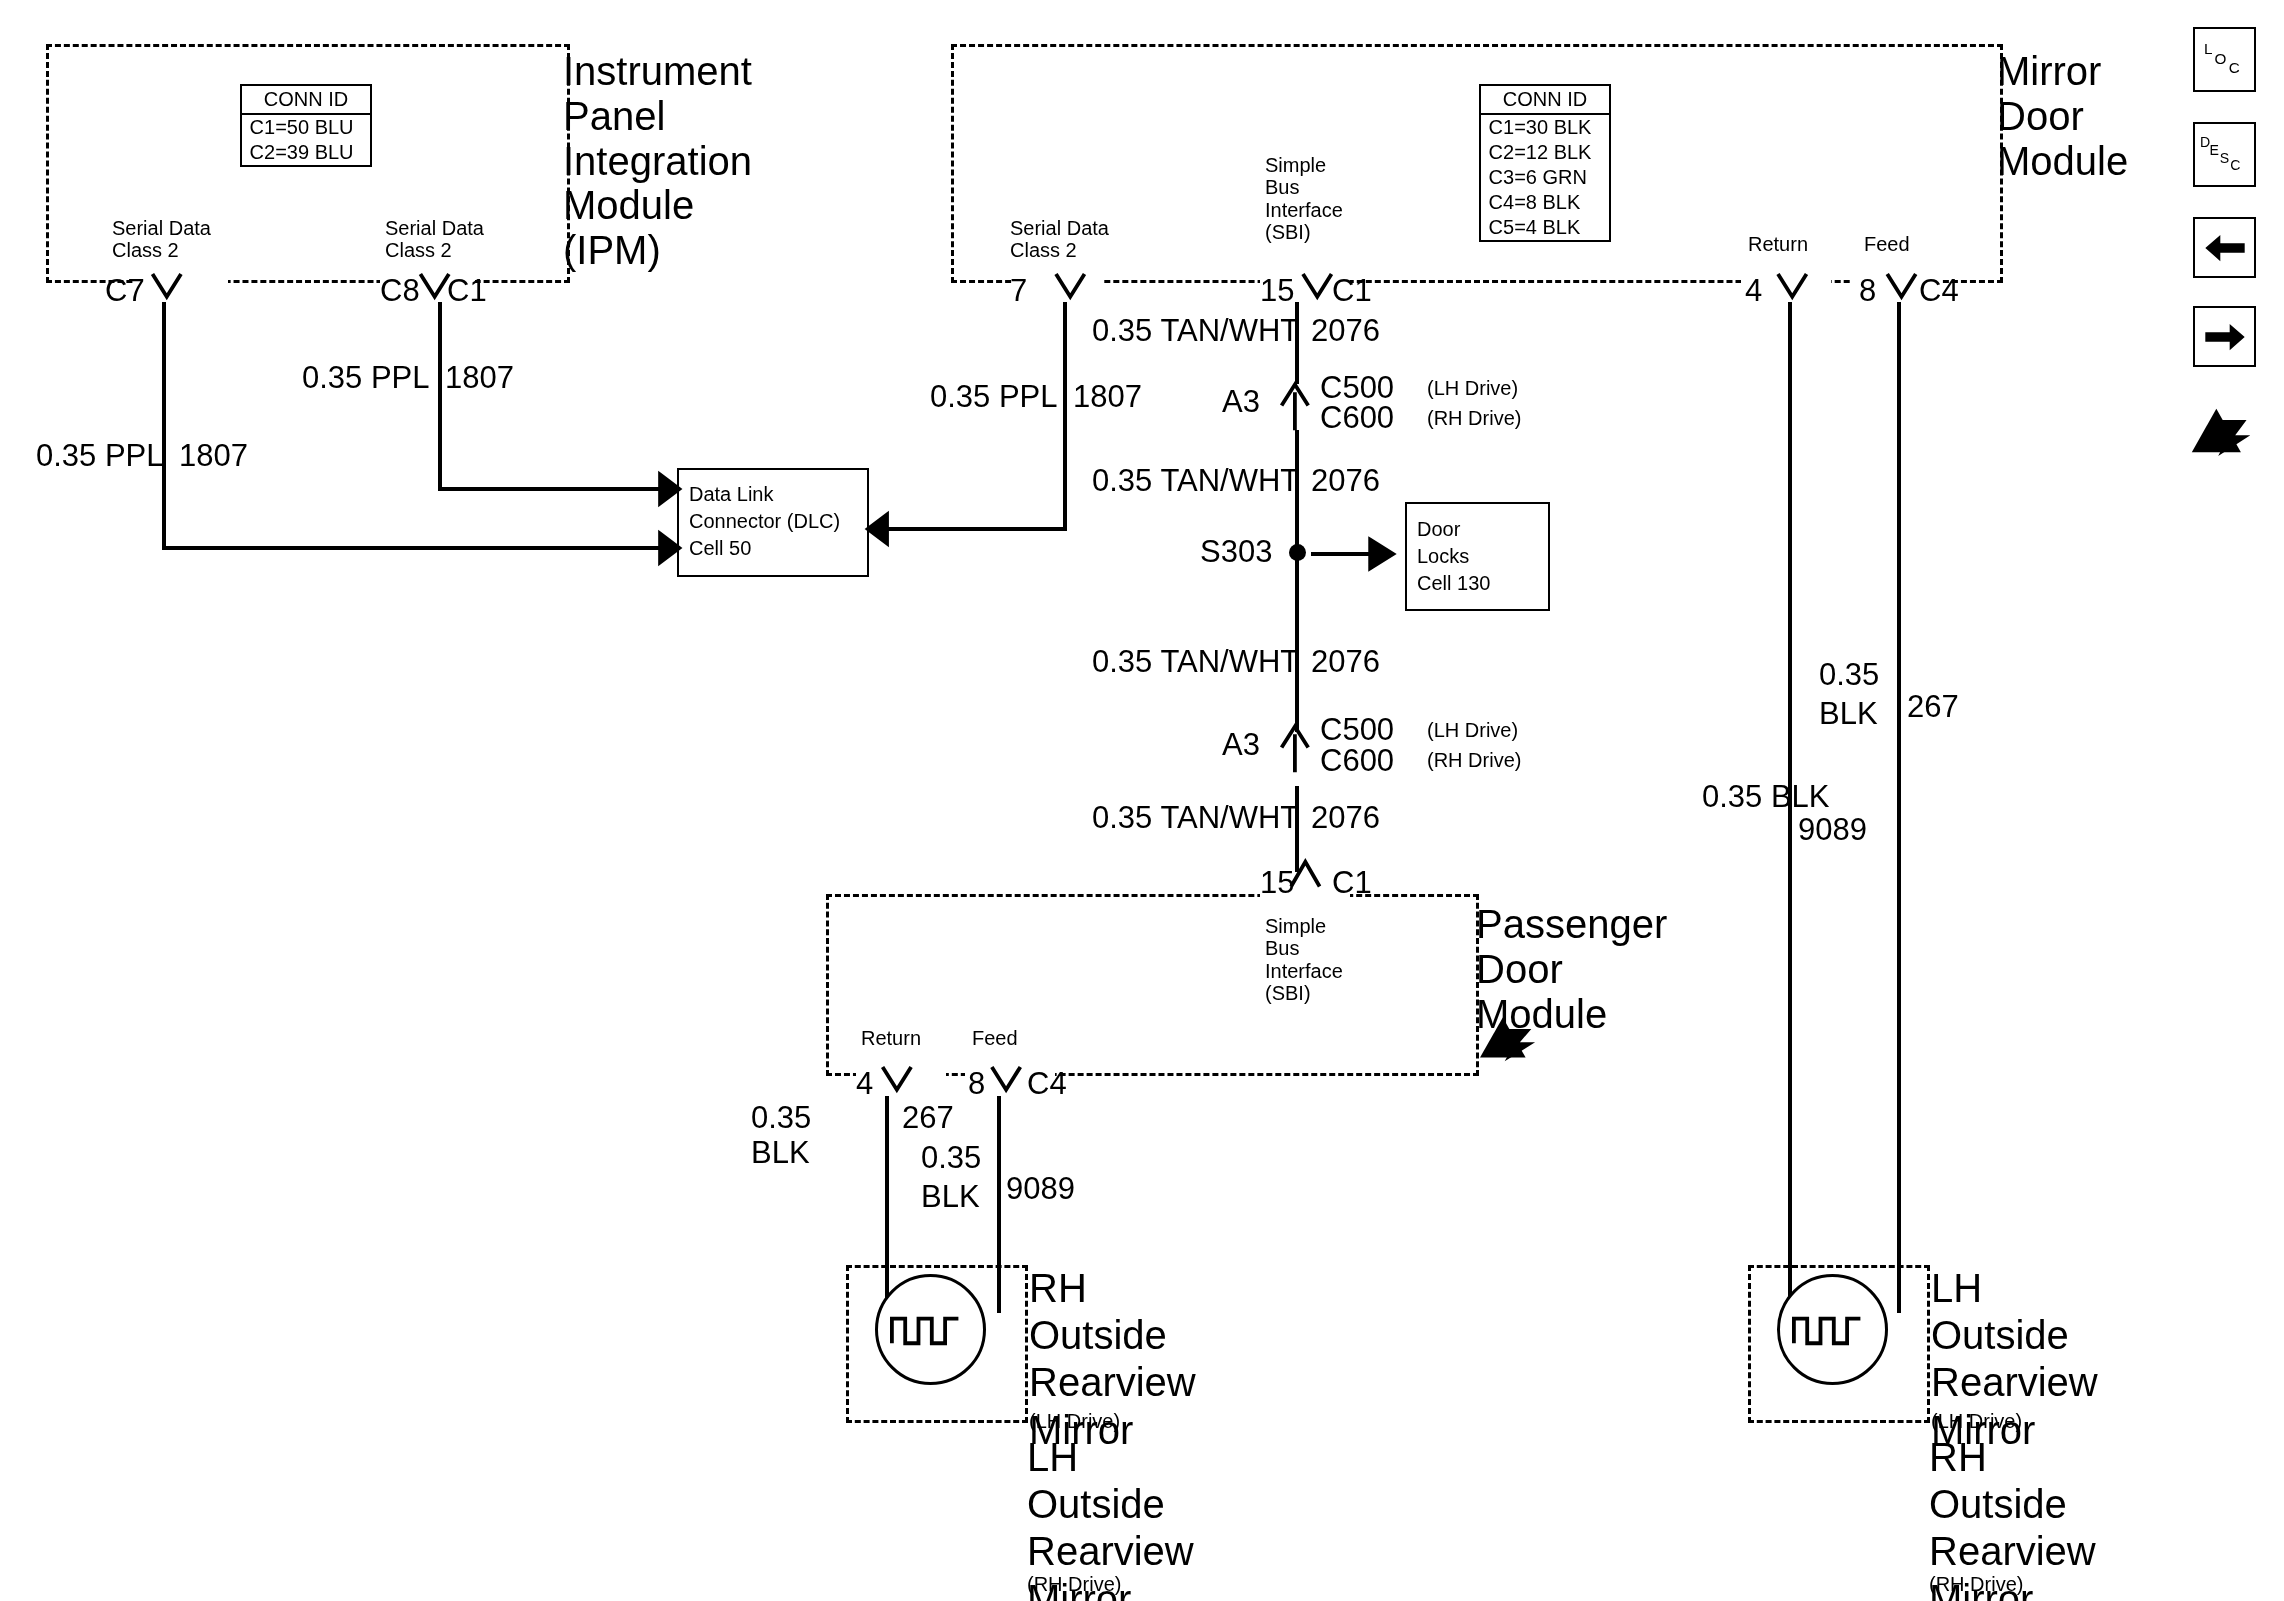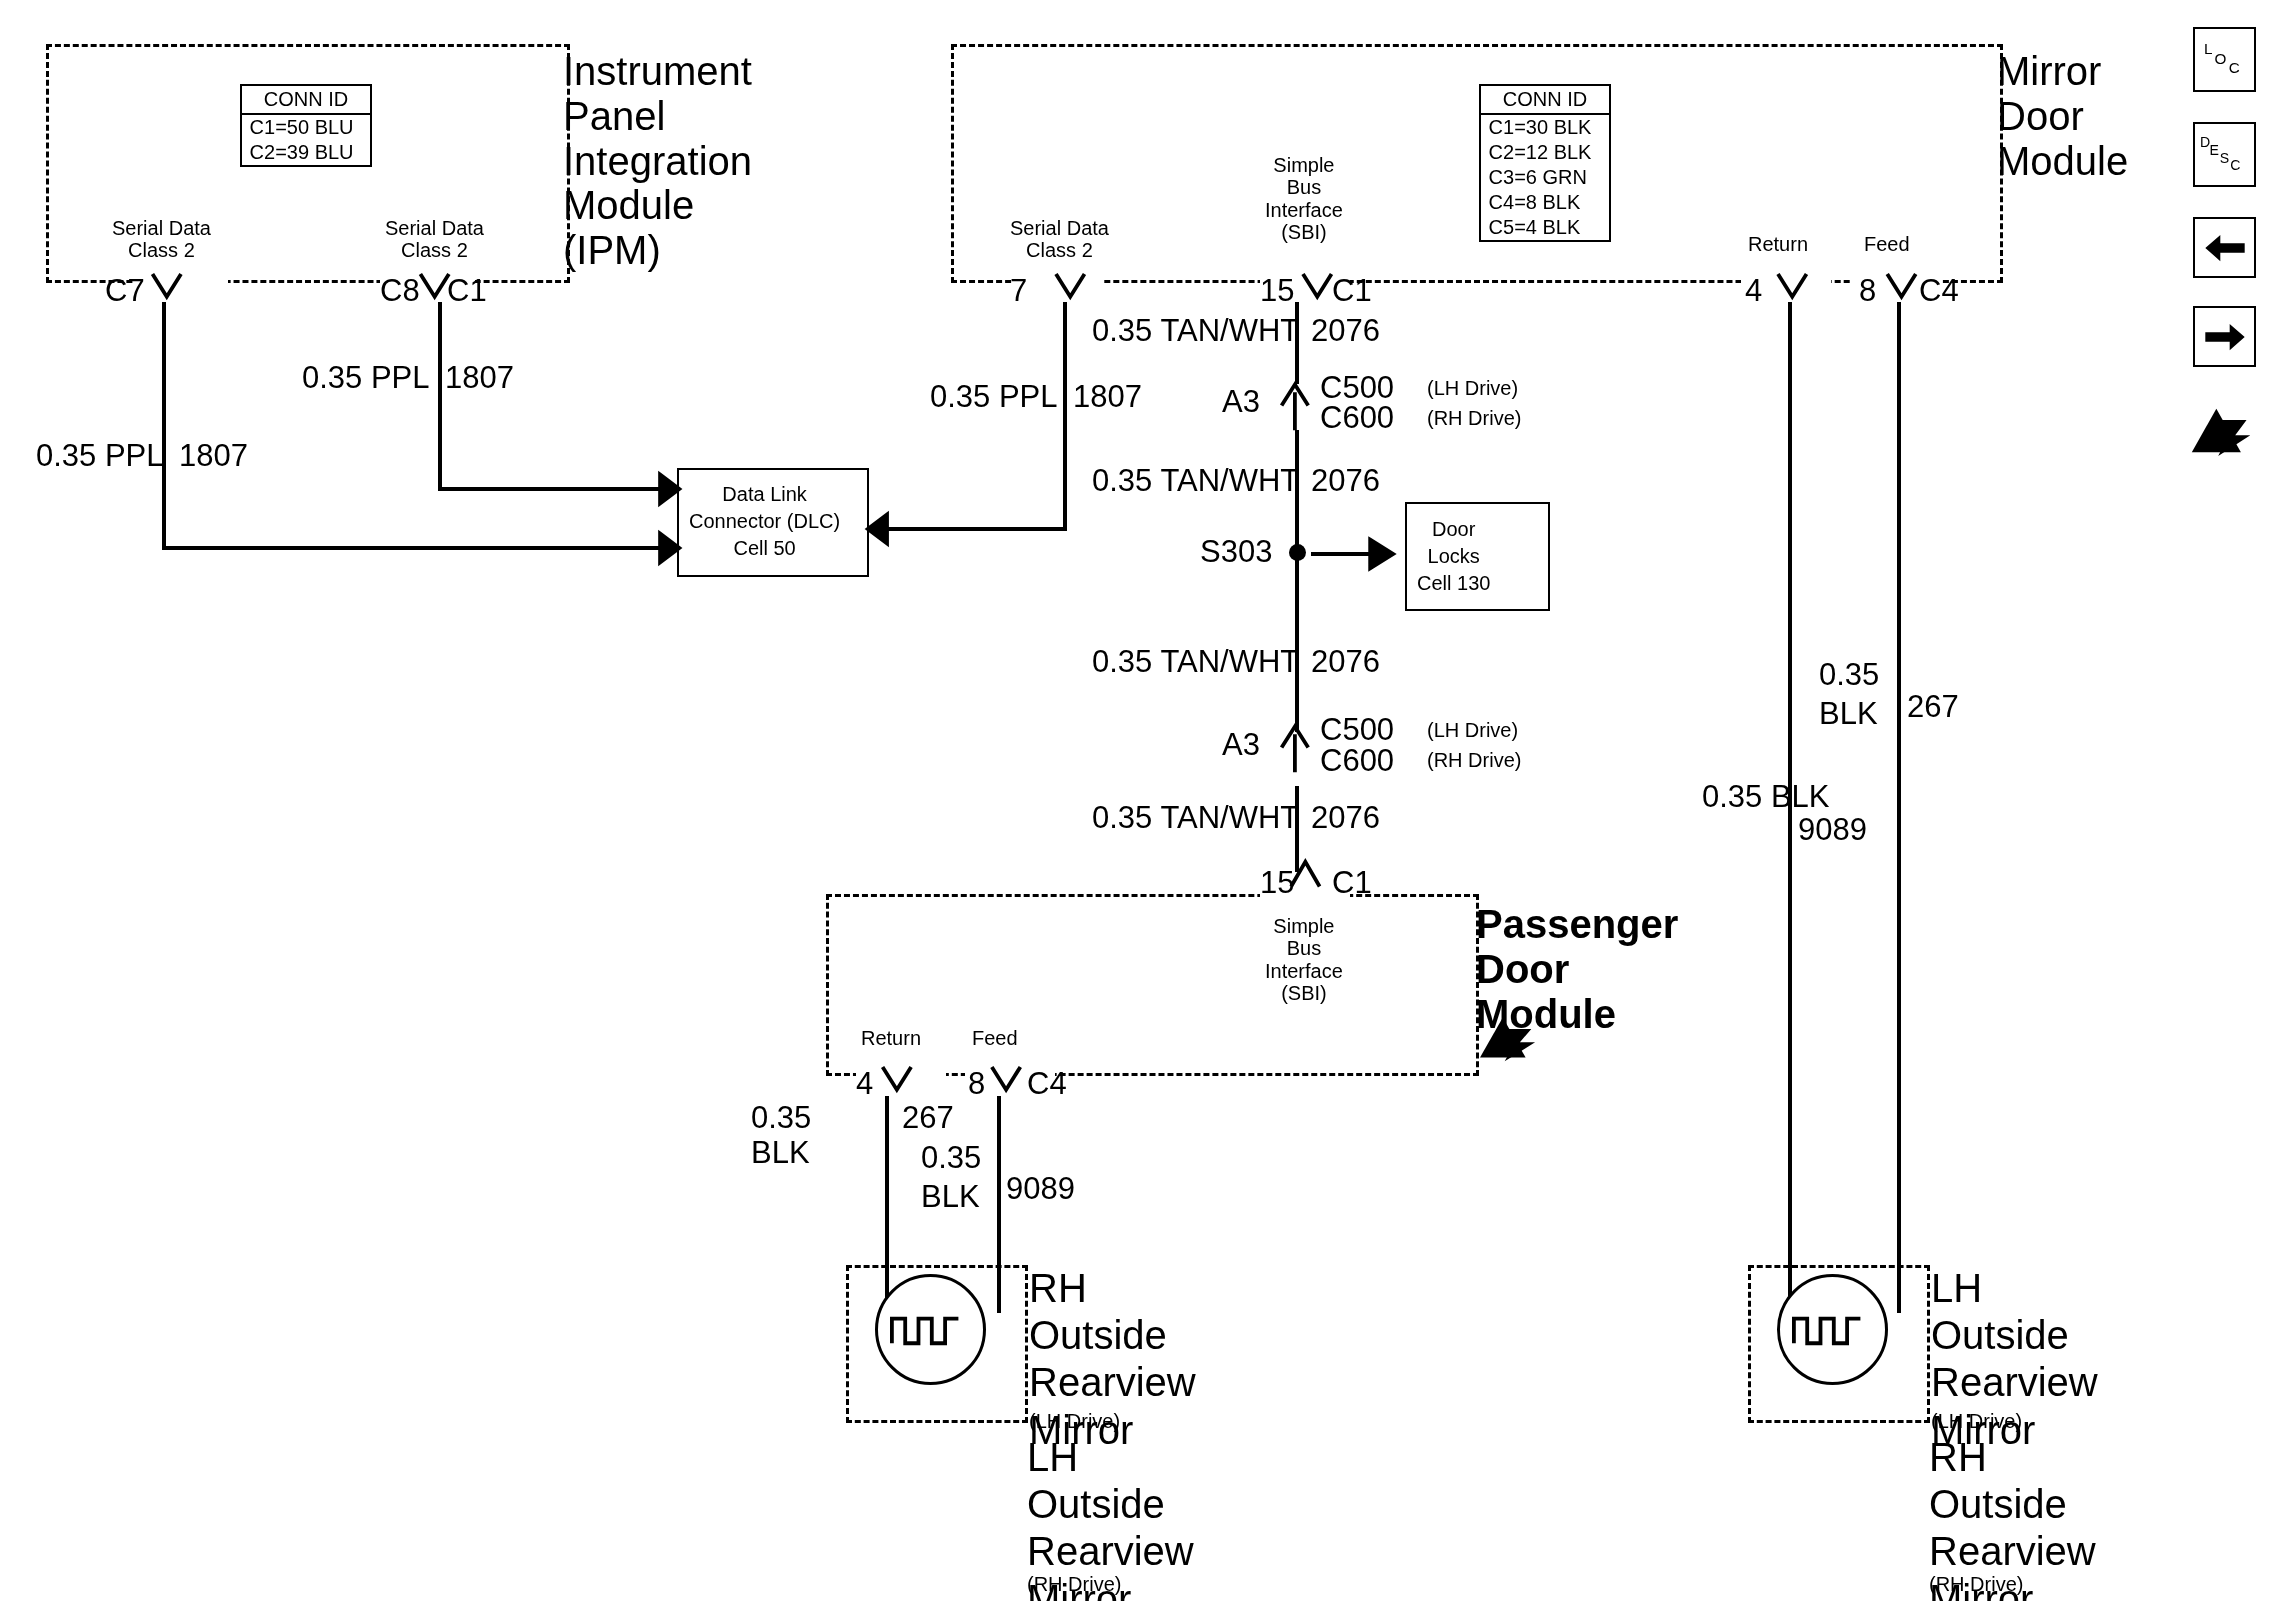--- a/index.html
+++ b/index.html
@@ -7,21 +7,21 @@
   #root {
     position:relative;
     width:2285px;
     height:1602px;
     background:#fff;
     overflow:hidden;
   }
   .abs { position:absolute; }
   .txt { position:absolute; white-space:pre; line-height:1.12; }
   .f48 { font-size:31px; }
-  .f30 { font-size:20px;text-align:center; }
+  .f30 { font-size:20px; }
   .big { font-size:40px; }
   .dash-box {
     position:absolute;
     border:3.8px dashed #000;
     background:transparent;
   }
   .solid-box {
     position:absolute;
     border:2.9px solid #000;
     background:#fff;
@@ -128,21 +128,21 @@
     <path d="M270,2 L285,26 L300,2" stroke="#000" stroke-width="4" fill="none"></path>
     <path d="M770,2 L785,26 L800,2" stroke="#000" stroke-width="4" fill="none"></path>
     <path d="M885,2 L900,26 L915,2" stroke="#000" stroke-width="4" fill="none"></path>
   </svg>
 
   <div class="dash-box" style="left:826px; top:894px; width:647px; height:176px;"></div>
   <div class="whiteout" style="left:856px; top:1065px; width:90px; height:11.4px;"></div>
   <div class="whiteout" style="left:965px; top:1065px; width:90px; height:11.4px;"></div>
   <div class="whiteout" style="left:1260px; top:856px; width:90px; height:48px;"></div>
 
-  <div class="txt big" style="left:1476px; top:902px; width:219px;font-weight:bold;">Passenger
+  <div class="txt big" style="left:1476px; top:902px; width:219px;">Passenger
 Door
 Module</div>
 
   <div class="txt f30" style="left:1265px; top:915px;">Simple
 Bus
 Interface
 (SBI)</div>
   <div class="txt f30" style="left:861px; top:1027px;">Return</div>
   <div class="txt f30" style="left:972px; top:1027px;">Feed</div>
 

